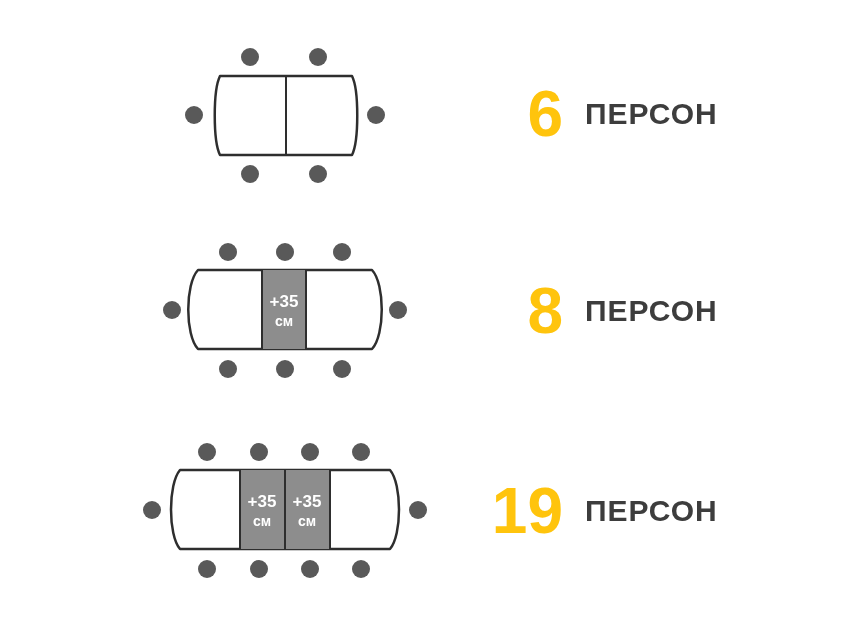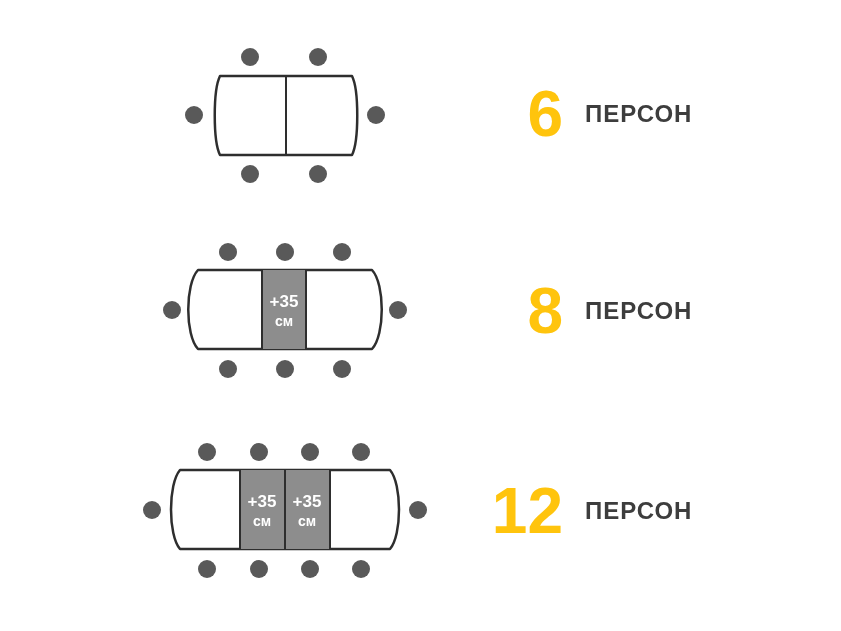--- a/index.html
+++ b/index.html
@@ -38,21 +38,21 @@
     width: 113px;
     text-align: right;
     font-weight: bold;
     font-size: 64px;
     line-height: 1;
     color: #ffc40d;
   }
   .word {
     margin-left: 22px;
     font-weight: bold;
-    font-size: 24px;
+    font-size: 30px;
     line-height: 1;
     color: #3d3d3d;
     letter-spacing: 1px;
   }
 </style>
 </head>
 <body>
 
 <div class="canvas">
 
@@ -114,17 +114,17 @@
       <line class="table-line" x1="110" y1="30" x2="110" y2="109"></line>
       <line class="table-line" x1="155" y1="30" x2="155" y2="109"></line>
       <line class="table-line" x1="200" y1="30" x2="200" y2="109"></line>
       <text class="ext-text" x="132" y="67">+35</text>
       <text class="ext-text-small" x="132" y="86">см</text>
       <text class="ext-text" x="177" y="67">+35</text>
       <text class="ext-text-small" x="177" y="86">см</text>
     </svg>
   </div>
   <div class="caption" style="top:471px;">
-    <span class="num">12</span>
+    <span class="num">19</span>
     <span class="word">ПЕРСОН</span>
   </div>
 
 </div>
 
 </body></html>

